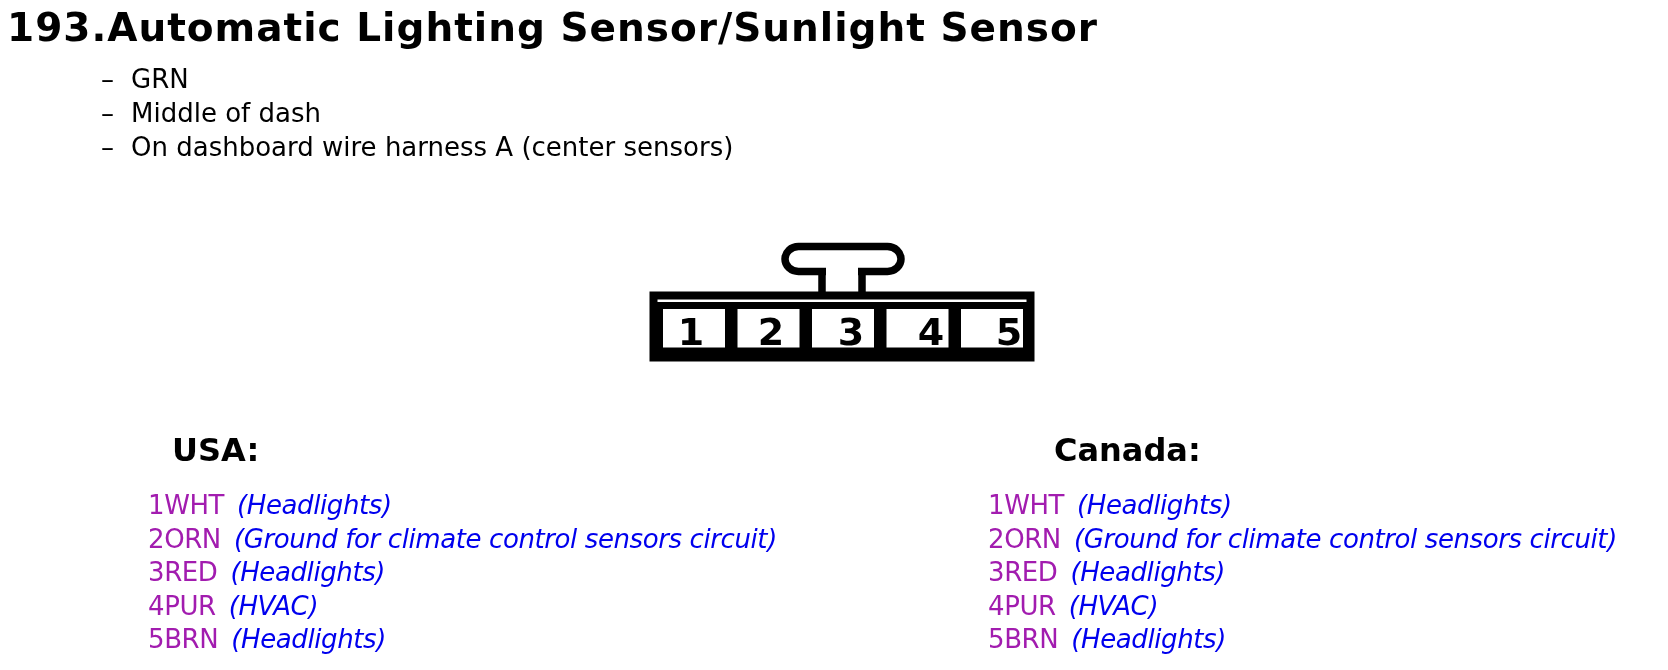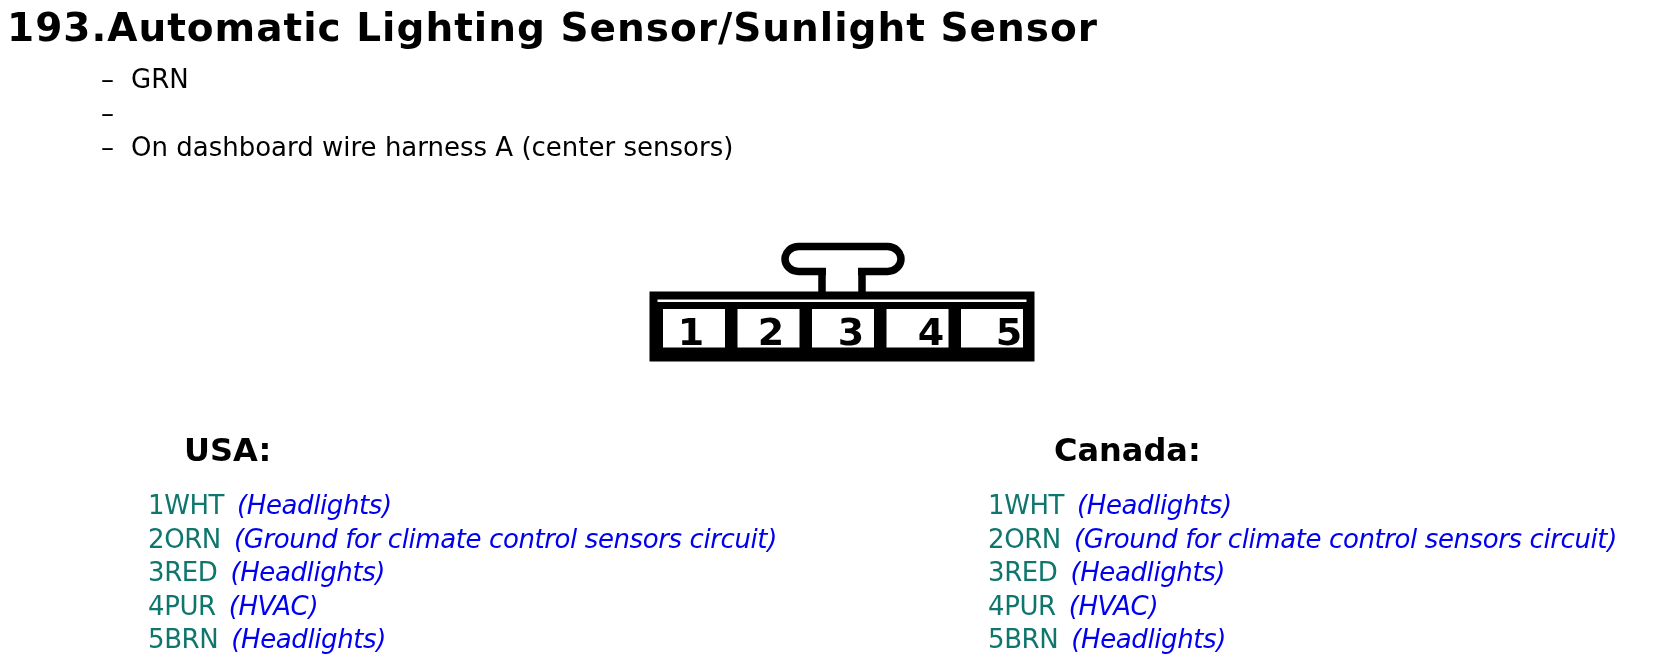--- a/index.html
+++ b/index.html
@@ -52,51 +52,52 @@
     font-weight: bold;
     font-size: 38px;
   }
   .section-heading {
     position: absolute;
     font-size: 32px;
     font-weight: bold;
     line-height: 40px;
     white-space: nowrap;
   }
-  .heading-usa    { left: 172px;  top: 430px; margin-left: 12px; }
+  .heading-usa    { left: 172px;  top: 430px; }
   .heading-canada { left: 1015px; top: 430px; margin-left: 39px; }
   .pin-list {
     position: absolute;
     top: 489px;
     font-size: 26px;
     line-height: 33.5px;
     letter-spacing: -0.4px;
   }
   .pin-list-usa    { left: 148px; }
   .pin-list-canada { left: 988px; }
   .pin-row { white-space: nowrap; }
-  .pin-label { color: #0f766e; }
+  .pin-label { color: #a21caf; }
   .pin-desc {
     color: var(--blue, #0000EE);
     margin-left: 13px;
     font-style: italic;
   }
 </style>
 </head>
 <body>
 
 <div class="page-title">193.Automatic Lighting Sensor/Sunlight Sensor</div>
 
 <div class="bullet-list">
   <div class="bullet-item">
     <span class="bullet-dash">–</span>
     <span class="bullet-text">GRN</span>
   </div>
   <div class="bullet-item">
     <span class="bullet-dash">–</span>
+    <span class="bullet-text">Middle of dash</span>
   </div>
   <div class="bullet-item">
     <span class="bullet-dash">–</span>
     <span class="bullet-text">On dashboard wire harness A (center sensors)</span>
   </div>
 </div>
 
 <div class="connector-wrap">
   <svg width="470" height="145" viewBox="600 225 470 145" xmlns="http://www.w3.org/2000/svg">
 

